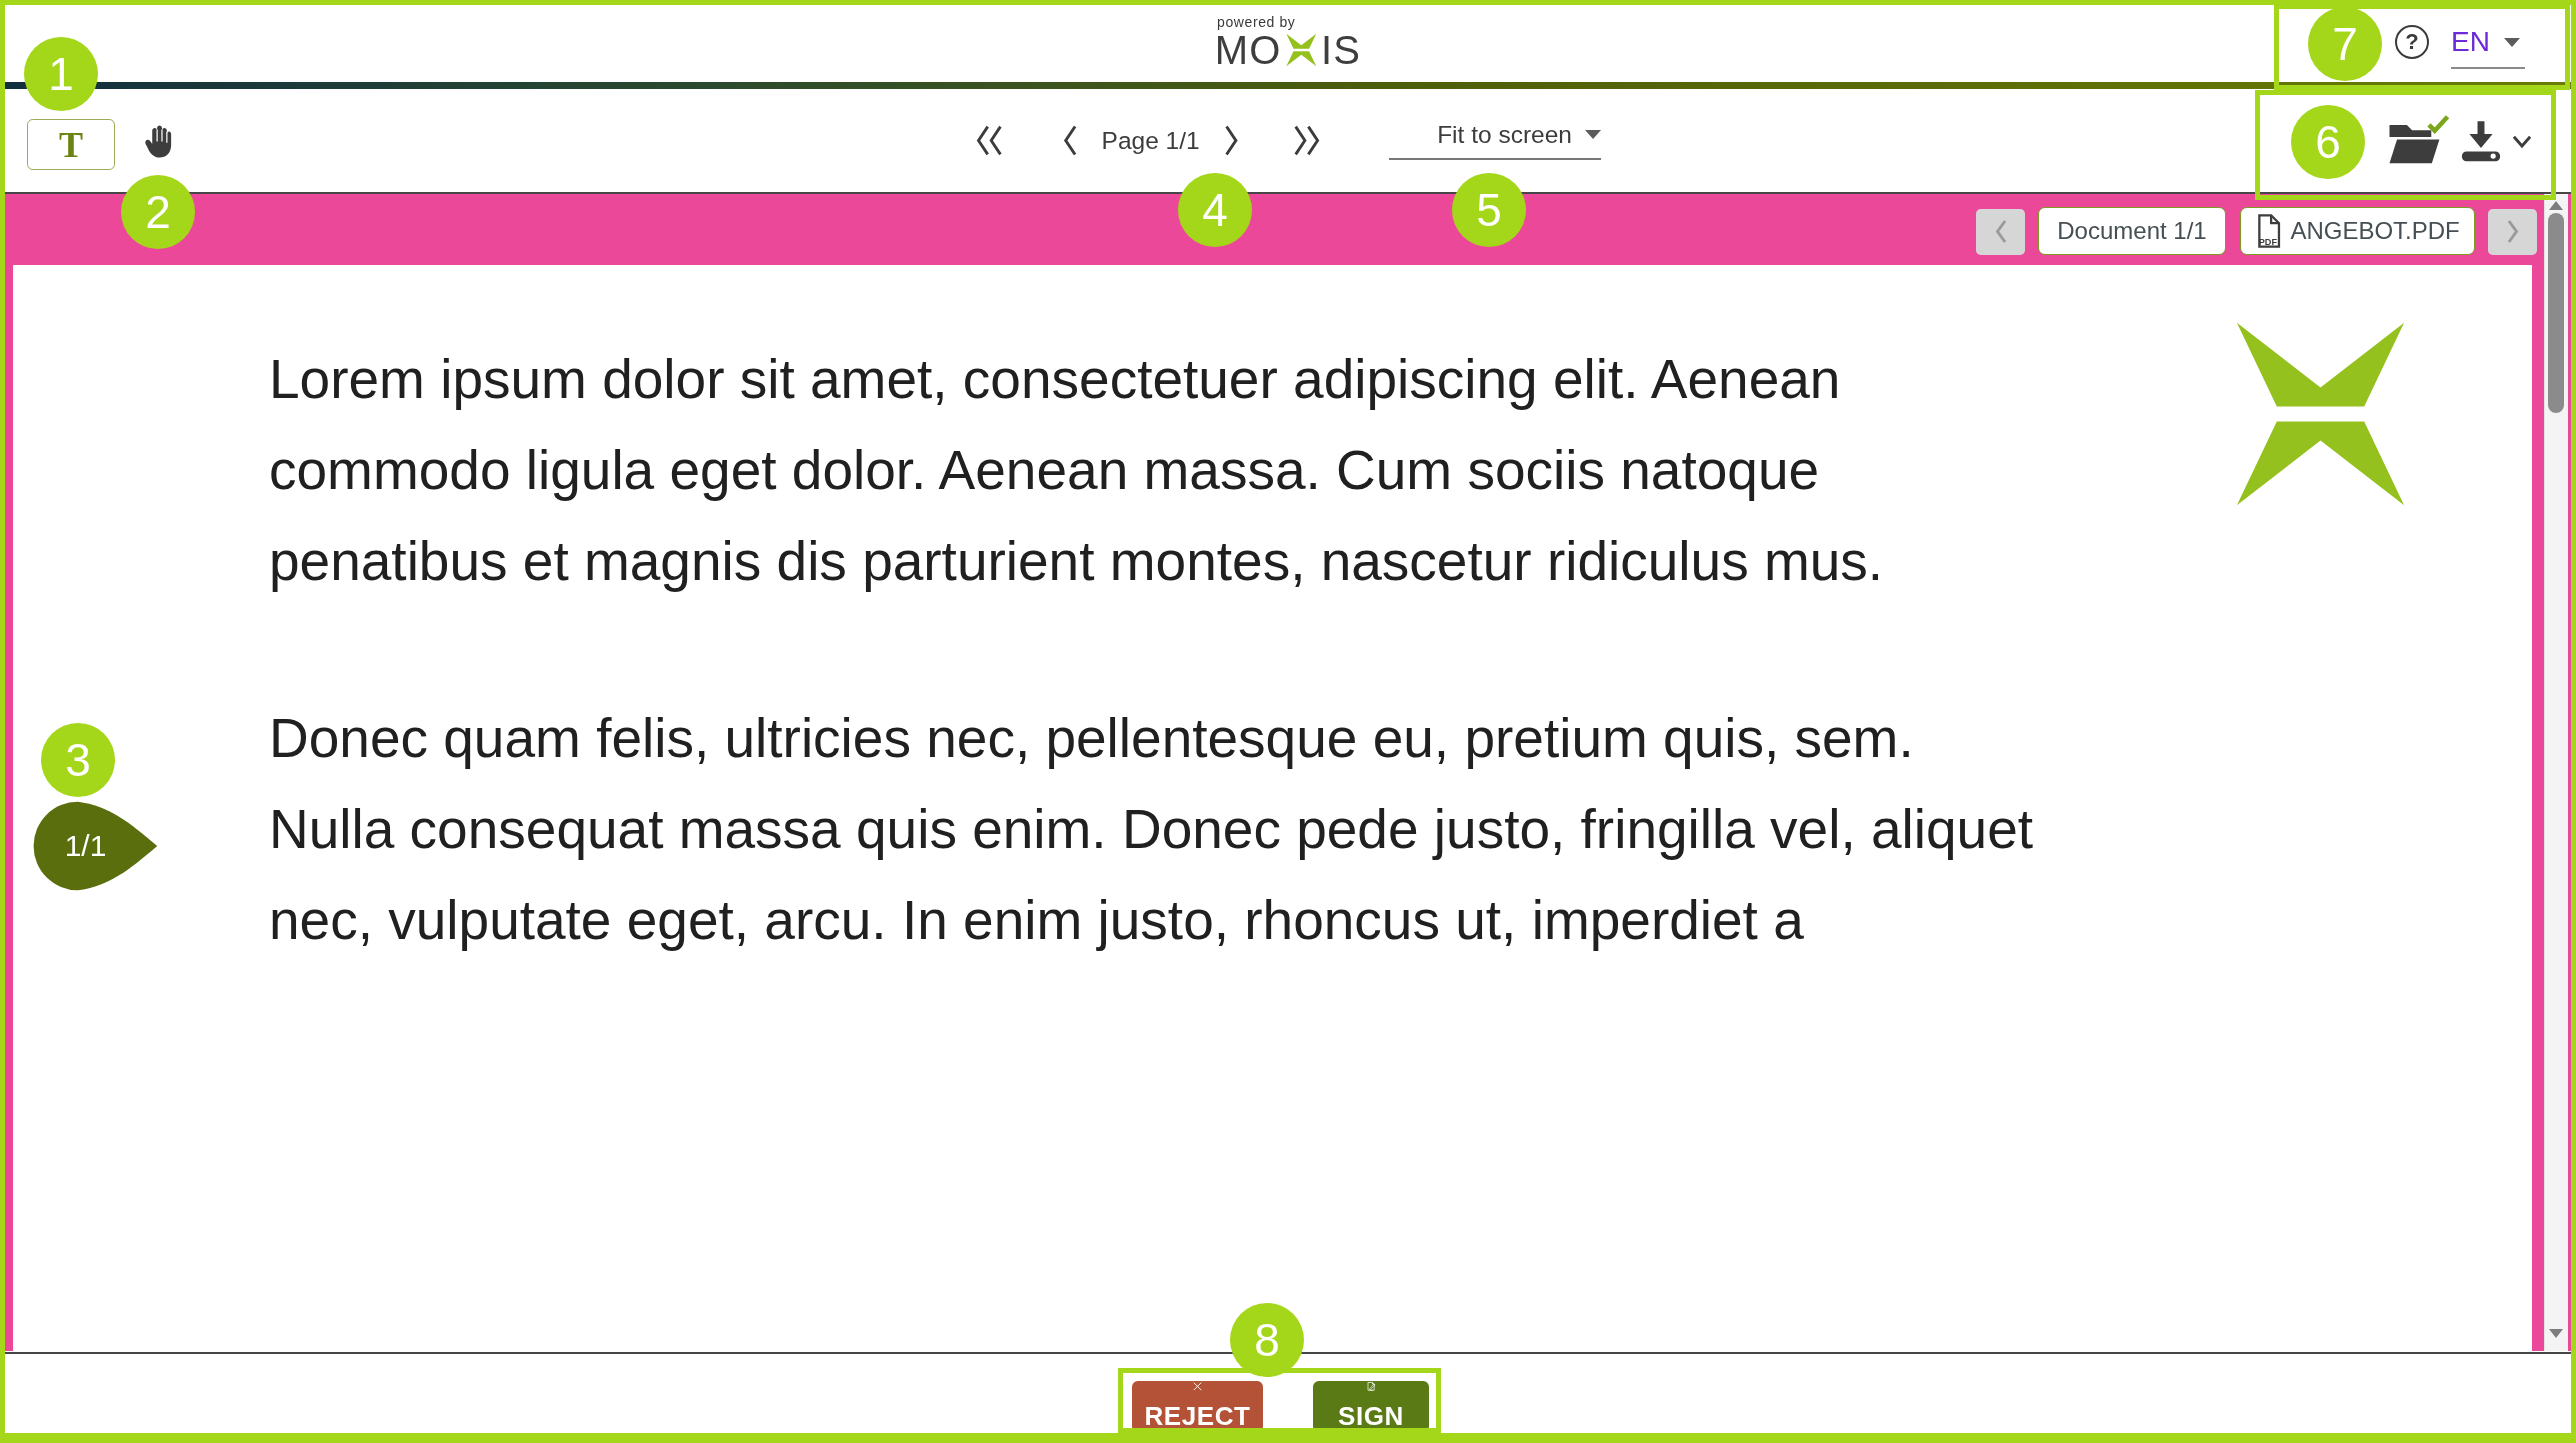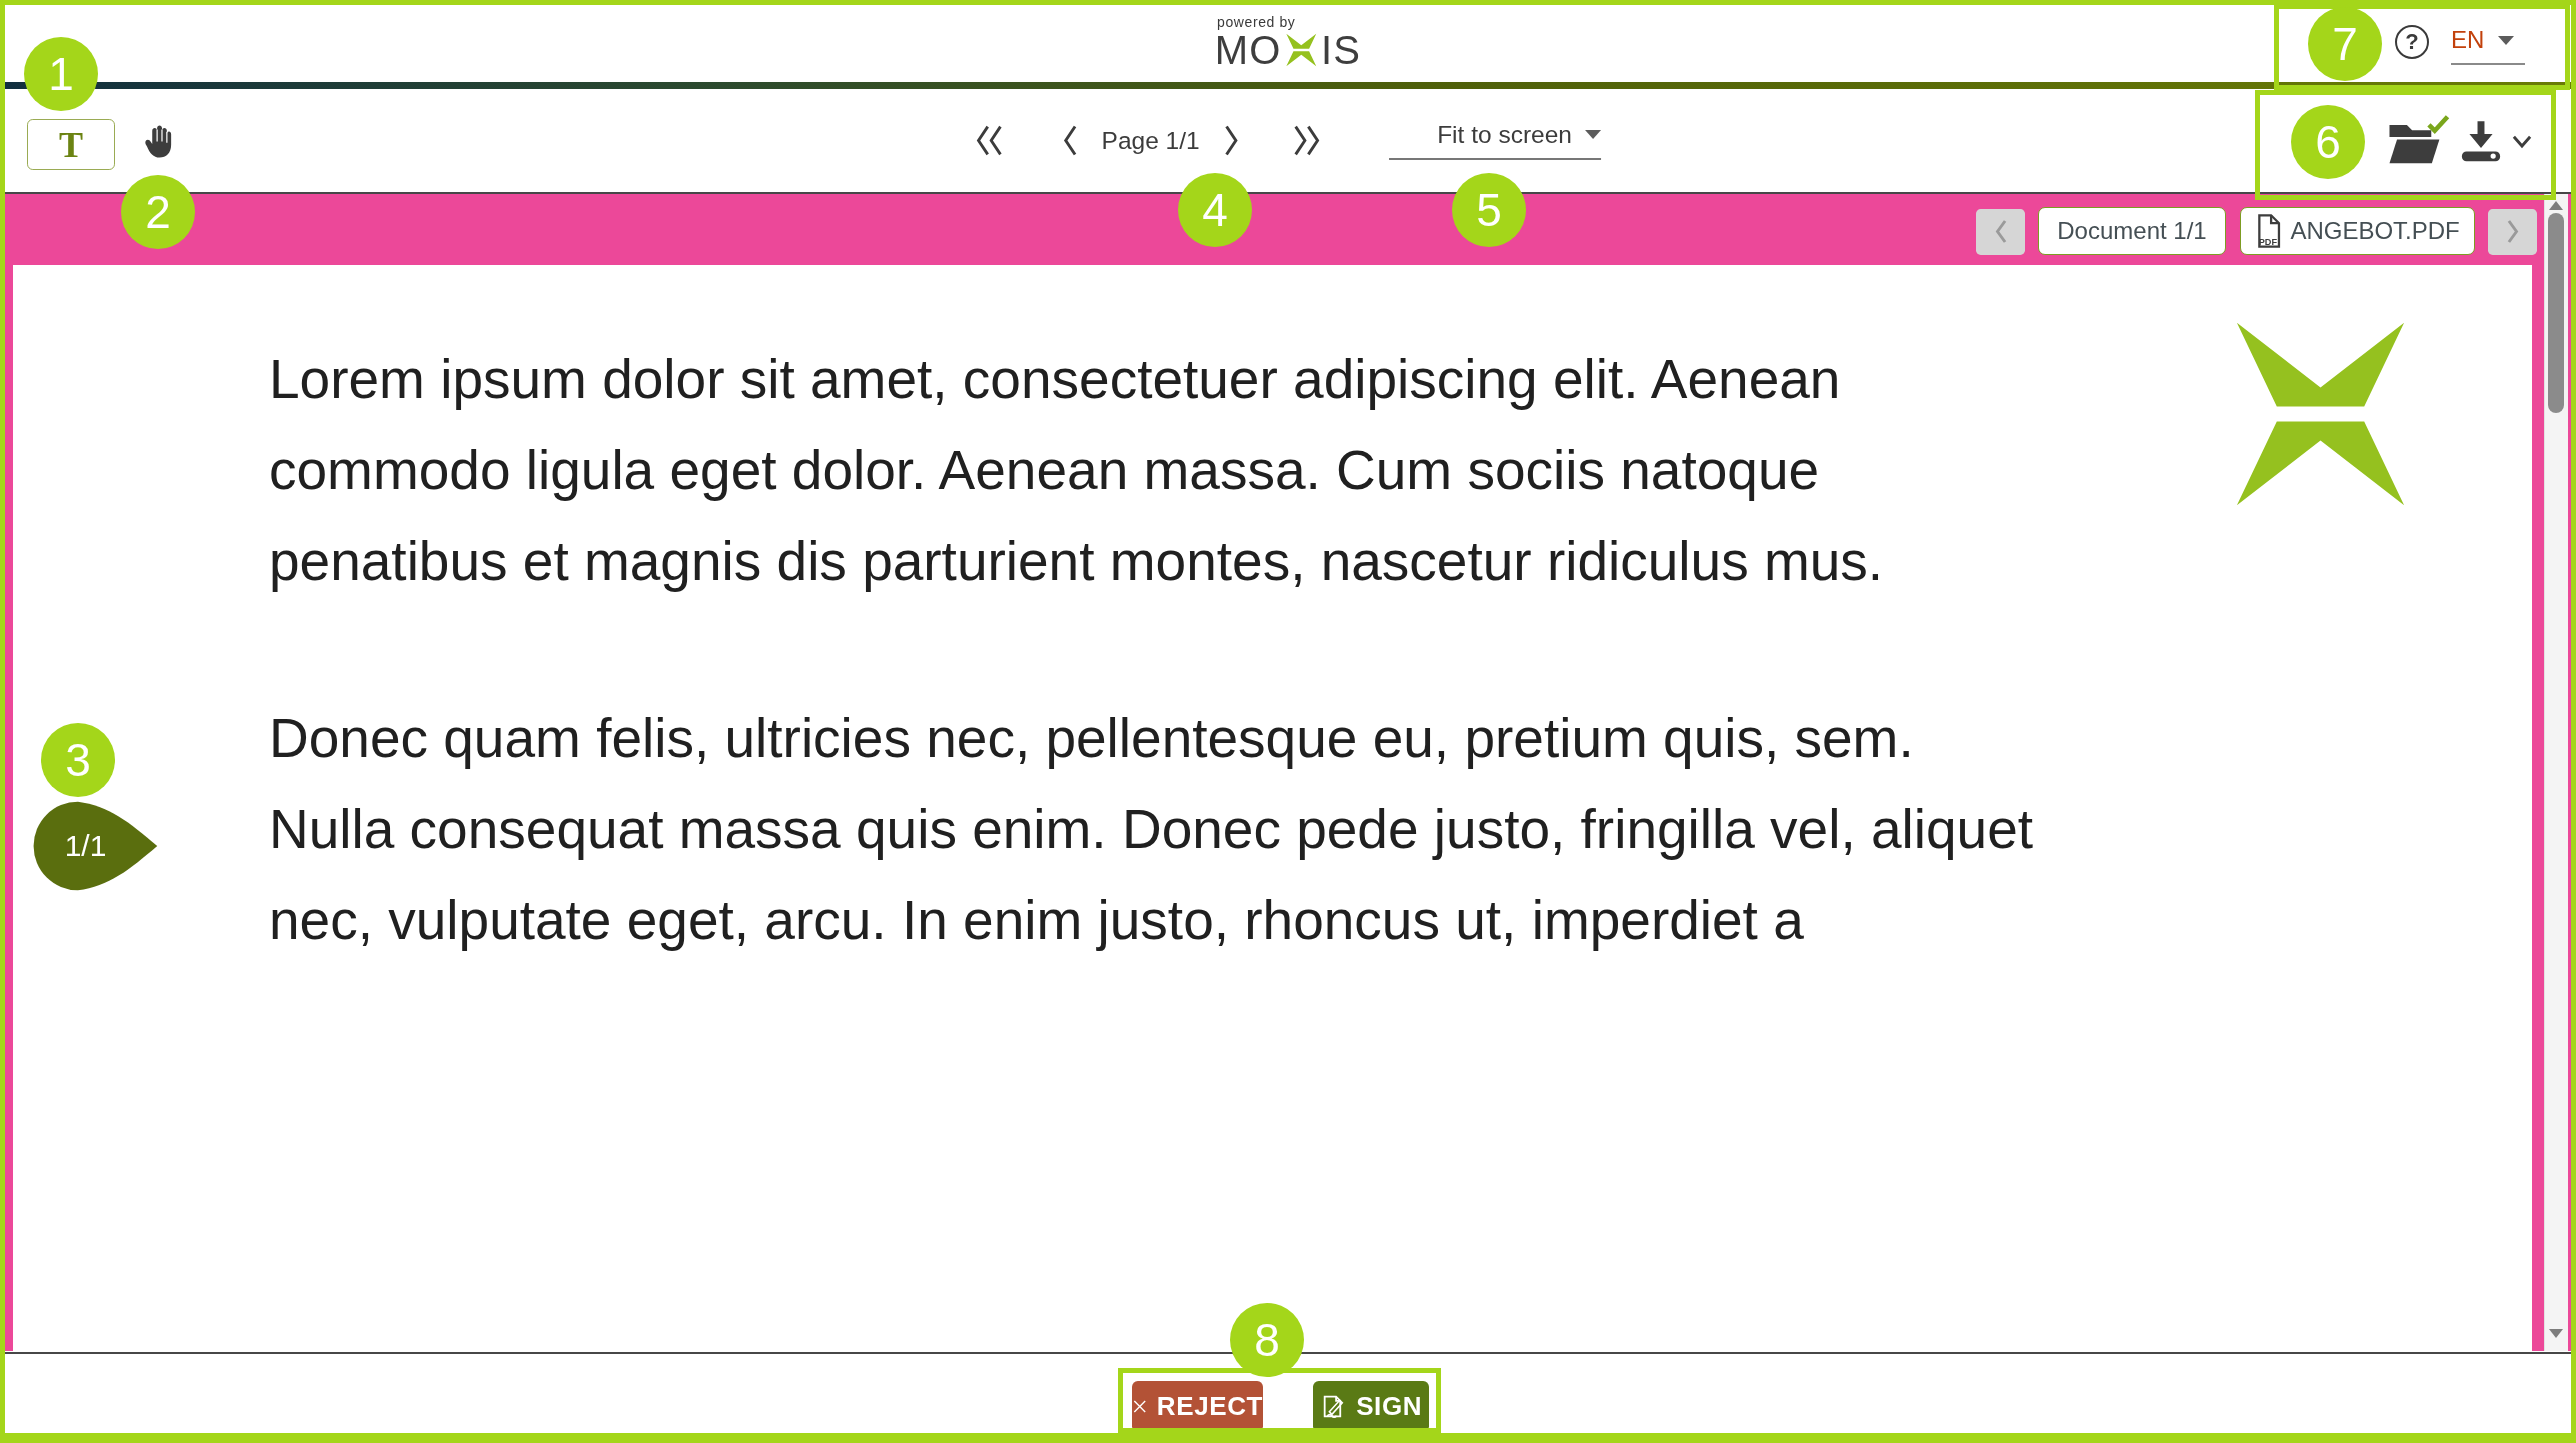--- a/index.html
+++ b/index.html
@@ -13,21 +13,21 @@
     background:linear-gradient(90deg,#112f3f 0%,#2c4a2e 28%,#4e5f0a 55%,#6a7c05 100%);}
   .logo{position:absolute;left:50%;top:14px;transform:translateX(-50%);}
   .logo-powered{font-size:14px;color:#3a3a3a;letter-spacing:0.6px;margin:0 0 0 2.3px;}
   .logo-brand{display:flex;align-items:center;font-size:40px;color:#3e3e3e;letter-spacing:1.2px;line-height:1;}
   .logo-x{margin:0 1.2px;}
   .help-btn{position:absolute;left:2395px;top:24.5px;width:34px;height:34px;border:2.9px solid #3a3a3a;
     border-radius:50%;display:flex;align-items:center;justify-content:center;
     font-size:22px;font-weight:700;color:#3a3a3a;box-sizing:border-box;cursor:pointer;}
   .lang{position:absolute;left:2451px;top:26px;cursor:pointer;}
   .lang-row{display:flex;align-items:center;gap:14px;}
-  .lang-label{font-size:24px;color:#c2410c;}
+  .lang-label{font-size:28px;color:#6d28d9;}
   .caret-down{width:0;height:0;border-left:8.2px solid transparent;border-right:8.2px solid transparent;border-top:9.3px solid #5c5c5c;}
   .lang-underline{margin-top:9.3px;height:1.8px;background:#8a8a8a;width:74px;}
   
   .toolbar{position:absolute;left:0;top:89px;width:2576px;height:103px;background:#fff;border-bottom:2.3px solid #474747;box-sizing:content-box;}
   .tool-text{position:absolute;left:27px;top:30px;width:86px;height:49px;border:1.8px solid #9aab53;border-radius:5.8px;
     display:flex;align-items:center;justify-content:center;cursor:pointer;
     font-family:"Liberation Serif",serif;font-weight:700;font-size:36px;color:#6b8312;background:#fff;}
   .tool-hand{position:absolute;left:137px;top:29px;cursor:pointer;}
   .pagenav{position:absolute;left:50%;top:0;height:100%;transform:translateX(-50%);display:flex;align-items:center;}
   .nav-btn{display:flex;align-items:center;justify-content:center;cursor:pointer;}
@@ -62,21 +62,21 @@
   .page-marker-label{position:absolute;left:17.5px;top:0;width:70px;height:90px;display:flex;align-items:center;justify-content:center;
     color:#fff;font-size:30px;}
   
   .scrollbar{position:absolute;left:2544px;top:0;width:23px;height:1157px;background:#f4f4f4;border-left:0.6px solid #e2e2e2;}
   .sb-up{position:absolute;left:4.1px;top:7px;width:0;height:0;border-left:7.6px solid transparent;border-right:7.6px solid transparent;border-bottom:9.3px solid #7d7d7d;cursor:pointer;}
   .sb-down{position:absolute;left:4.1px;top:1135px;width:0;height:0;border-left:7.6px solid transparent;border-right:7.6px solid transparent;border-top:9.3px solid #7d7d7d;cursor:pointer;}
   .sb-thumb{position:absolute;left:2.9px;top:18.7px;width:15.8px;height:200px;background:#8b8b8b;border-radius:8.2px;cursor:pointer;}
   
   .bottombar{position:absolute;left:0;top:1352px;width:2576px;height:92px;background:#fff;border-top:2.3px solid #474747;box-sizing:border-box;}
   .btn{position:absolute;top:27px;height:51px;border-radius:5.8px;display:flex;align-items:center;justify-content:center;gap:9.3px;
-    color:#fff;font-size:26px;font-weight:700;letter-spacing:0.6px;cursor:pointer;box-sizing:border-box;}
+    color:#fff;font-size:26px;font-weight:700;letter-spacing:0.6px;cursor:pointer;box-sizing:border-box;flex-direction:column;}
   .btn.reject{left:1132px;width:131px;background:#b35236;}
   .btn.sign{left:1313px;width:116px;background:#5a7a15;}
   
   .anno-border{position:absolute;inset:0;border:5.8px solid #a4d61a;border-bottom-width:10.5px;pointer-events:none;z-index:80;}
   .anno-box{position:absolute;border:5.8px solid #a4d61a;box-sizing:border-box;pointer-events:none;z-index:75;}
   .anno-box.b7{left:2274px;top:3.5px;width:296px;height:86px;}
   .anno-box.b6{left:2255px;top:90px;width:301px;height:110px;}
   .anno-box.b8{left:1118px;top:1368px;width:323px;height:65px;}
   .anno-circle{position:absolute;width:74px;height:74px;border-radius:50%;background:#a4d61a;
     display:flex;align-items:center;justify-content:center;color:#fff;font-size:46px;z-index:85;pointer-events:none;}

